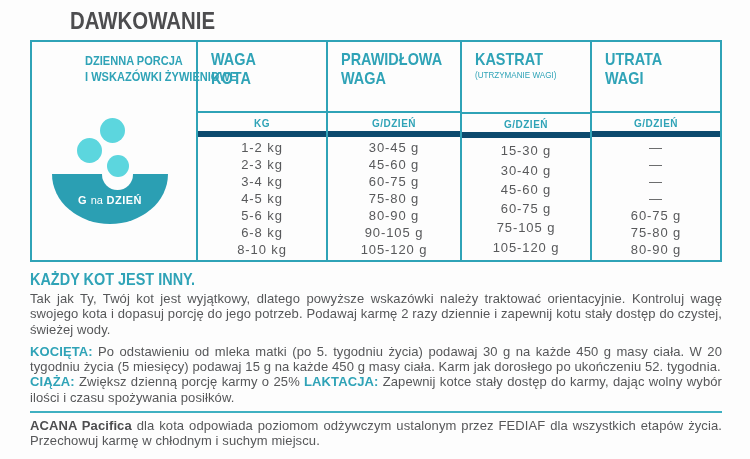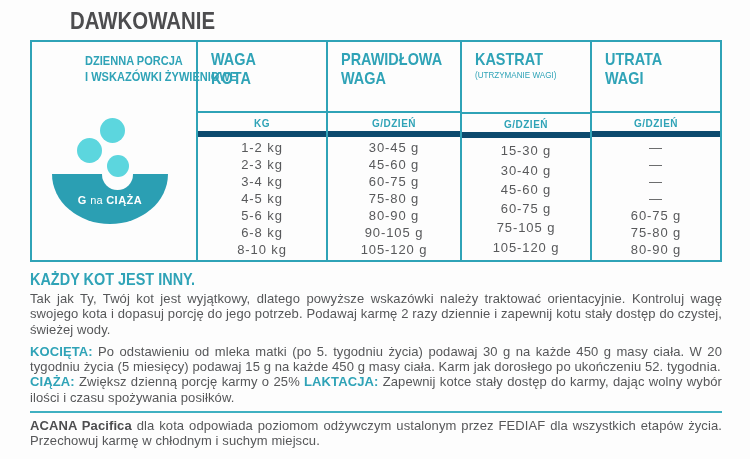--- a/index.html
+++ b/index.html
@@ -59,21 +59,21 @@
       </div>
       <div class="bowl-wrap">
         <span class="kibble k1"></span>
         <span class="kibble k2"></span>
         <span class="bowl"></span>
         <span class="notch"></span>
         <span class="kibble k3"></span>
         <div class="bowl-text">
           <span>G</span>
           <span class="na">na</span>
-          <span>CIĄŻA</span>
+          <span>DZIEŃ</span>
         </div>
       </div>
     </div>
 
     <div class="col">
       <div class="col-header">
         <div class="col-title"><span class="cond">WAGA</span><br><span class="cond">KOTA</span></div>
       </div>
       <div class="col-unit">KG</div>
       <div class="col-body">

